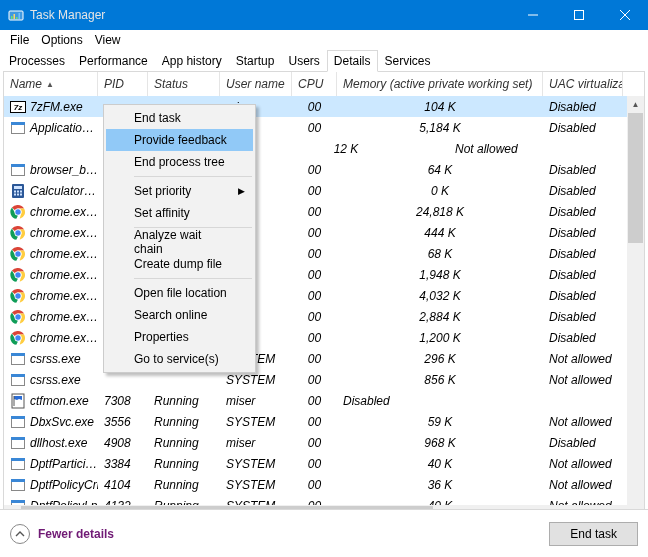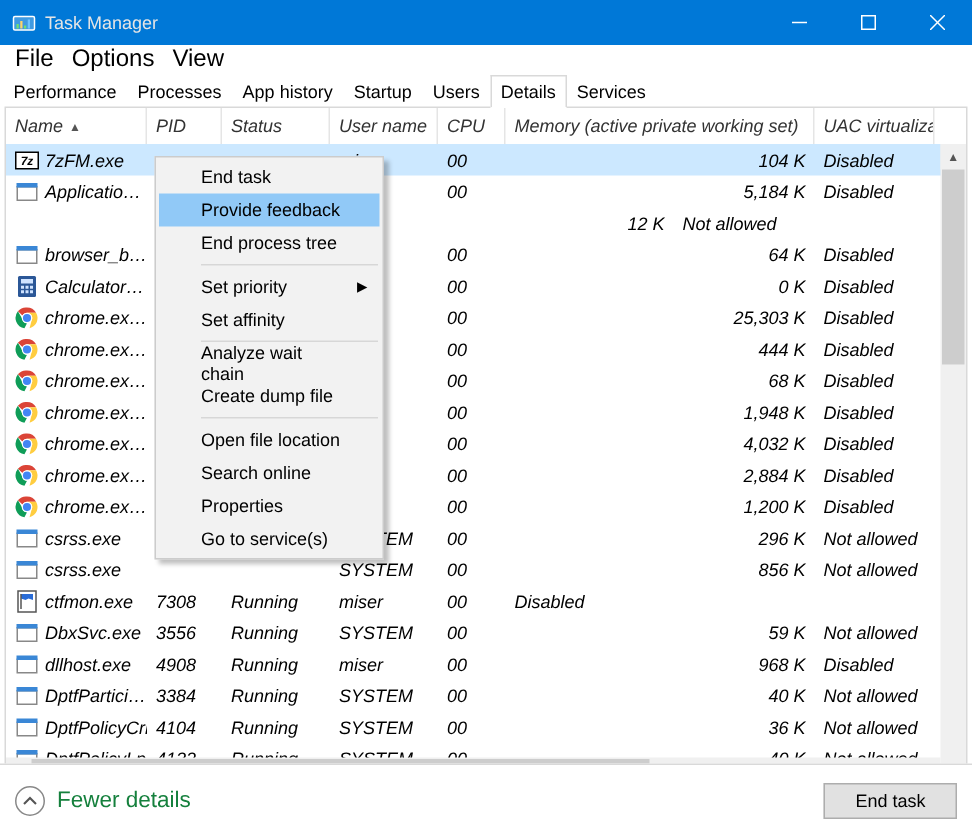--- a/index.html
+++ b/index.html
@@ -9,21 +9,21 @@
   
   .titlebar { height:30px; background:#0078d7; color:#e5e5e5; display:flex; align-items:center; }
   .titlebar .appicon { width:16px; height:16px; margin-left:8px; display:flex; align-items:center; justify-content:center; }
   .titlebar .title { margin-left:6px; font-size:12px; }
   .titlebar .spacer { flex:1; }
   .titlebar .winbtn { width:46px; height:30px; display:flex; align-items:center; justify-content:center; }
   .titlebar .winbtn svg { stroke:#fff; }
 
   
   .menubar { height:20px; display:flex; align-items:center; padding:0 4px; }
-  .menubar .menuitem { padding:2px 6px; font-size:16px;text-align:right; }
+  .menubar .menuitem { padding:2px 6px; font-size:12px;text-align:right; }
 
   
   .tabs { display:flex; padding:0 2px; }
   .tabs .tab { padding:3px 6px; font-size:12px; border:1px solid transparent; }
   .tabs .tab.active { border:1px solid #d9d9d9; border-bottom:1px solid #fff; background:#fff; position:relative; z-index:2; }
   .tabframe { border:1px solid #d9d9d9; margin:0 3px; position:relative; top:-1px; height:452px;font-style:italic; }
 
   
   .colhdr { display:flex; height:24px; align-items:center; font-size:12px; color:#333; }
   .colhdr .hcell { border-right:1px solid #e5e5e5; height:100%; display:flex; align-items:center; padding:0 6px; overflow:hidden; white-space:nowrap; }
@@ -34,39 +34,39 @@
   .row { display:flex; height:21px; align-items:center; font-size:12px; }
   .row.selected { background:#cce8ff; }
   .row .cell { padding:0 6px; overflow:hidden; white-space:nowrap; text-overflow:ellipsis; }
   .row .iconcell { display:flex; align-items:center; gap:4px; }
 
   
   .c-name { width:94px; }
   .c-pid  { width:50px; text-align:left; }
   .c-stat { width:72px; }
   .c-user { width:72px; }
-  .c-cpu  { width:45px; text-align:left; }
-  .c-mem  { width:206px; text-align:right; }
+  .c-cpu  { width:45px; text-align:center; }
+  .c-mem  { width:206px; text-align:center; }
   .c-uac  { width:80px; }
 
   .procicon { width:16px; height:16px; flex-shrink:0; }
 
   
   .vscroll { position:absolute; right:0; top:0; width:17px; height:430px; background:#f0f0f0; }
   .vscroll .btn { height:17px; background:#f0f0f0; display:flex; align-items:center; justify-content:center; }
   .vscroll .track { position:absolute; top:17px; bottom:17px; left:0; right:0; }
   .vscroll .thumb { position:absolute; left:1px; right:1px; top:0; height:130px; background:#cdcdcd; }
   .hscroll { position:absolute; left:0; right:17px; bottom:0; height:17px; background:#f0f0f0; display:flex; }
   .hscroll .btn { width:17px; display:flex; align-items:center; justify-content:center; }
   .hscroll .htrack { flex:1; position:relative; }
   .hscroll .hthumb { position:absolute; top:1px; bottom:1px; left:0; width:70%; background:#cdcdcd; }
 
   
   .statusbar { position:absolute; left:0; right:0; bottom:0; height:48px; border-top:1px solid #d9d9d9; display:flex; align-items:center; padding:0 10px; background:#fff; }
-  .fewer { display:flex; align-items:center; gap:8px; font-size:15px; color:#15803d; }
+  .fewer { display:flex; align-items:center; gap:8px; font-size:12px; color:#701a75;font-weight:bold; }
   .fewer .circle { width:20px; height:20px; border:1px solid #888; border-radius:50%; display:flex; align-items:center; justify-content:center; }
   .endbtn { margin-left:auto; border:1px solid #adadad; background:#e1e1e1; padding:4px 20px; font-size:12px; }
 
   
   .ctxmenu { position:absolute; left:103px; top:104px; width:153px; background:#f2f2f2; border:1px solid #cccccc; box-shadow:3px 3px 3px rgba(0,0,0,.25); padding:2px; z-index:10; }
   .ctxmenu .ci { height:22px; display:flex; align-items:center; padding:0 26px 0 28px; font-size:12px; position:relative; }
   .ctxmenu .ci .arrow { position:absolute; right:8px; font-size:9px; }
   .ctxmenu .ci.highlight { background:#91c9f7; }
   .ctxmenu .sep { height:1px; background:#d7d7d7; margin:3px 1px 3px 28px; }
 
@@ -106,22 +106,22 @@
     </div>
 </div>
 
 <div class="menubar">
   <span class="menuitem">File</span>
   <span class="menuitem">Options</span>
   <span class="menuitem">View</span>
 </div>
 
 <div class="tabs">
+  <div class="tab">Processes</div>
   <div class="tab">Performance</div>
-  <div class="tab">Processes</div>
   <div class="tab">App history</div>
   <div class="tab">Startup</div>
   <div class="tab">Users</div>
   <div class="tab active">Details</div>
   <div class="tab">Services</div>
 </div>
 
 <div class="tabframe">
 
   <div class="colhdr">
@@ -221,21 +221,21 @@
               <path d="M1.94 3.5l3.03 5.25A3.5 3.5 0 0 0 8 11.5l-1.7 3.32A7 7 0 0 1 1.94 3.5z" fill="#0f9d58"></path>
               <circle cx="8" cy="8" r="3.5" fill="#fff"></circle>
               <circle cx="8" cy="8" r="2.7" fill="#4285f4"></circle>
             </svg></span>
           <span>chrome.ex…</span>
         </div>
         <div class="cell c-pid"></div>
         <div class="cell c-stat"></div>
         <div class="cell c-user">miser</div>
         <div class="cell c-cpu">00</div>
-        <div class="cell c-mem">25,303 K</div>
+        <div class="cell c-mem">24,818 K</div>
         <div class="cell c-uac">Disabled</div>
       </div>
       <div class="row">
         <div class="cell c-name iconcell">
           <span class="procicon"><svg width="16" height="16" viewBox="0 0 16 16">
               <circle cx="8" cy="8" r="7" fill="#fff"></circle>
               <path d="M8 1a7 7 0 0 1 6.06 3.5H8a3.5 3.5 0 0 0-3.03 1.75L1.94 3.5A7 7 0 0 1 8 1z" fill="#db4437"></path>
               <path d="M14.06 4.5A7 7 0 0 1 9.7 14.82L11.03 9.75A3.5 3.5 0 0 0 8 4.5z" fill="#ffcd40"></path>
               <path d="M1.94 3.5l3.03 5.25A3.5 3.5 0 0 0 8 11.5l-1.7 3.32A7 7 0 0 1 1.94 3.5z" fill="#0f9d58"></path>
               <circle cx="8" cy="8" r="3.5" fill="#fff"></circle>

